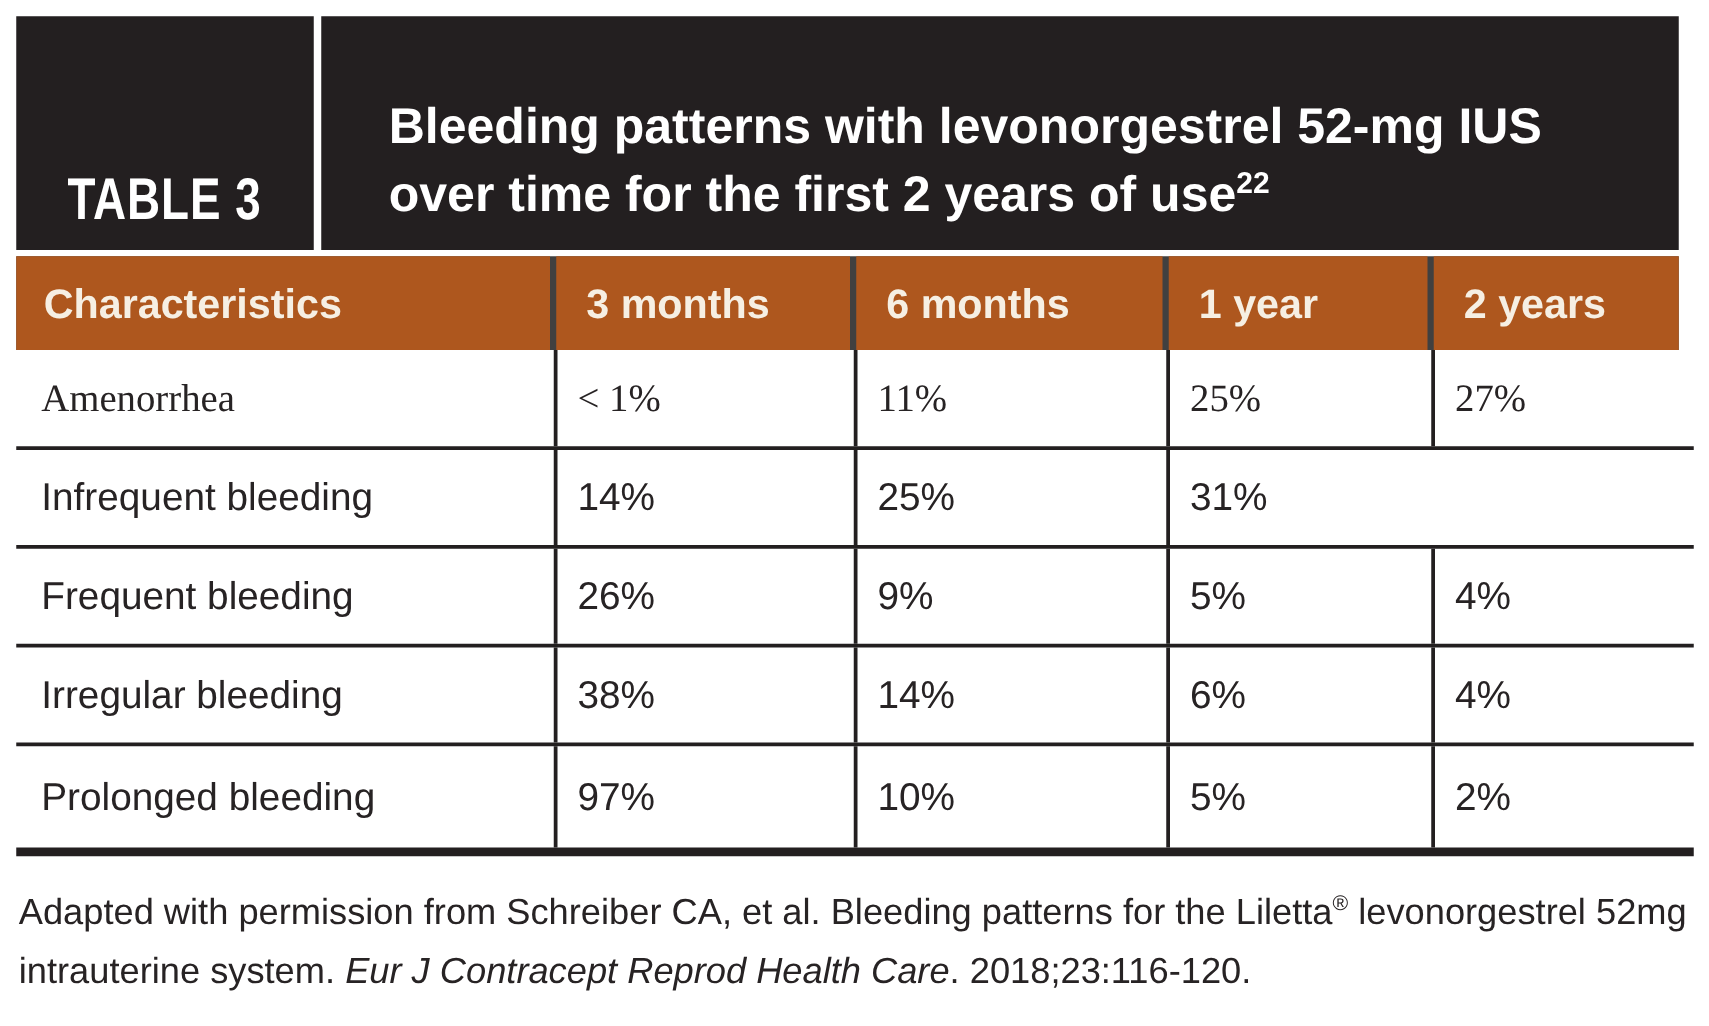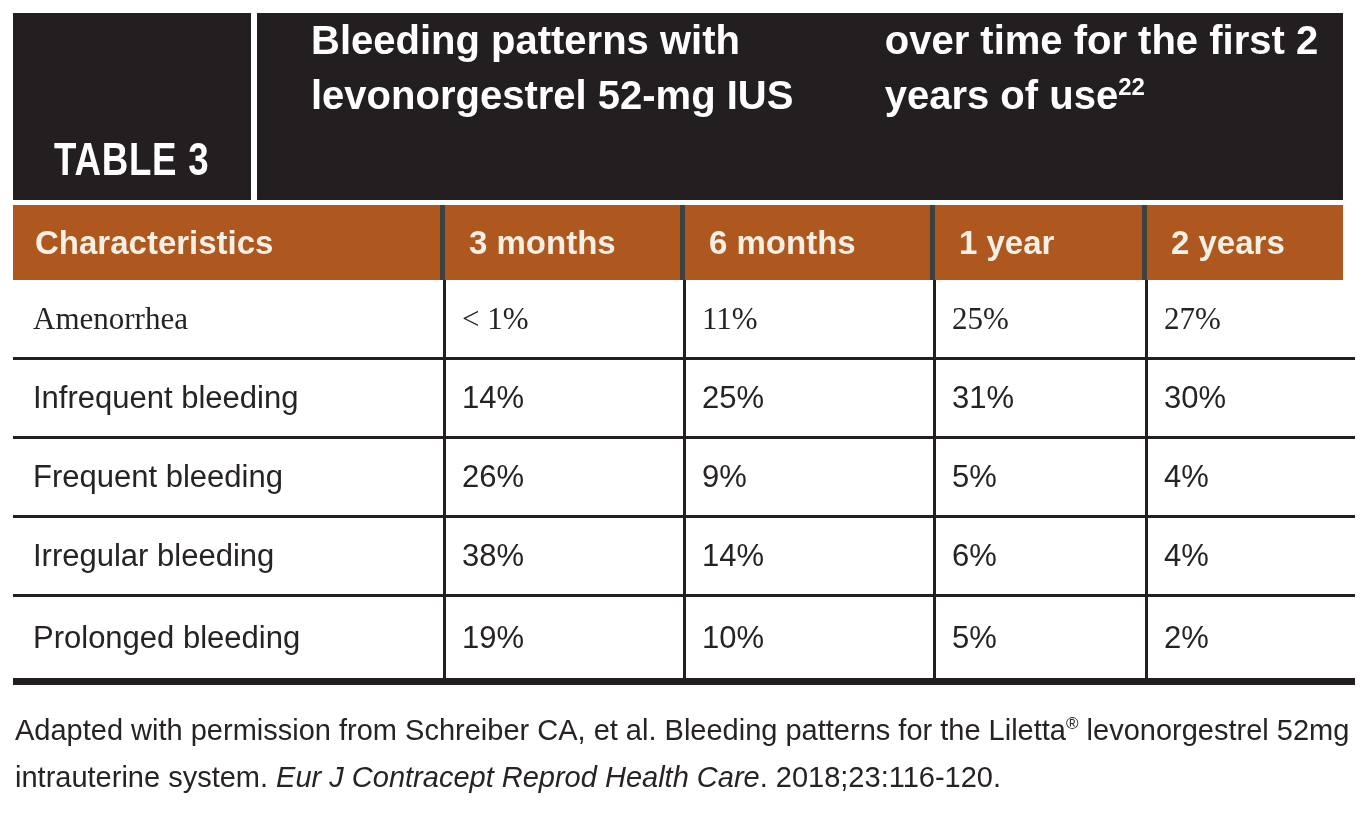--- a/index.html
+++ b/index.html
@@ -25,21 +25,21 @@
     display:flex;align-items:flex-end;justify-content:center;
     padding-bottom:18px;
   }
   .label-box .label-text{
     color:#fff;font-weight:bold;font-size:47px;line-height:1;
     display:inline-block;transform:scaleX(0.78);transform-origin:center bottom;
     letter-spacing:1px;white-space:nowrap;
   }
   .title-box{
     flex:1;background:var(--black);
-    display:flex;flex-direction:row;justify-content:flex-end;
+    display:flex;flex-direction:column;justify-content:flex-end;
     padding:0 20px 16px 54px;
   }
   .title-box .title-line{
     color:#fff;font-weight:bold;font-size:40px;line-height:1.38;
   }
   .title-box sup{font-size:24px;vertical-align:super;line-height:0;}
 
   
   .col-header-row{
     margin-top:5px;
@@ -118,42 +118,41 @@
       <div class="tcell">11%</div>
       <div class="tcell">25%</div>
       <div class="tcell">27%</div>
     </div>
 
     <div class="trow">
       <div class="tcell tcell-label">Infrequent bleeding</div>
       <div class="tcell">14%</div>
       <div class="tcell">25%</div>
       <div class="tcell">31%</div>
-      <div class="tcell">30%</div>
     </div>
 
     <div class="trow">
       <div class="tcell tcell-label">Frequent bleeding</div>
       <div class="tcell">26%</div>
       <div class="tcell">9%</div>
       <div class="tcell">5%</div>
       <div class="tcell">4%</div>
     </div>
 
     <div class="trow">
       <div class="tcell tcell-label">Irregular bleeding</div>
       <div class="tcell">38%</div>
       <div class="tcell">14%</div>
       <div class="tcell">6%</div>
       <div class="tcell">4%</div>
     </div>
 
     <div class="trow">
       <div class="tcell tcell-label">Prolonged bleeding</div>
-      <div class="tcell">19%</div>
+      <div class="tcell">97%</div>
       <div class="tcell">10%</div>
       <div class="tcell">5%</div>
       <div class="tcell">2%</div>
     </div>
 
   </div>
 
   <div class="footnote">
     <span>Adapted with permission from Schreiber CA, et al. Bleeding patterns for the Liletta</span><sup>®</sup><span> levonorgestrel 52mg intrauterine system. </span><span class="journal">Eur J Contracept Reprod Health Care</span><span>. 2018;23:116-120.</span>
   </div>

